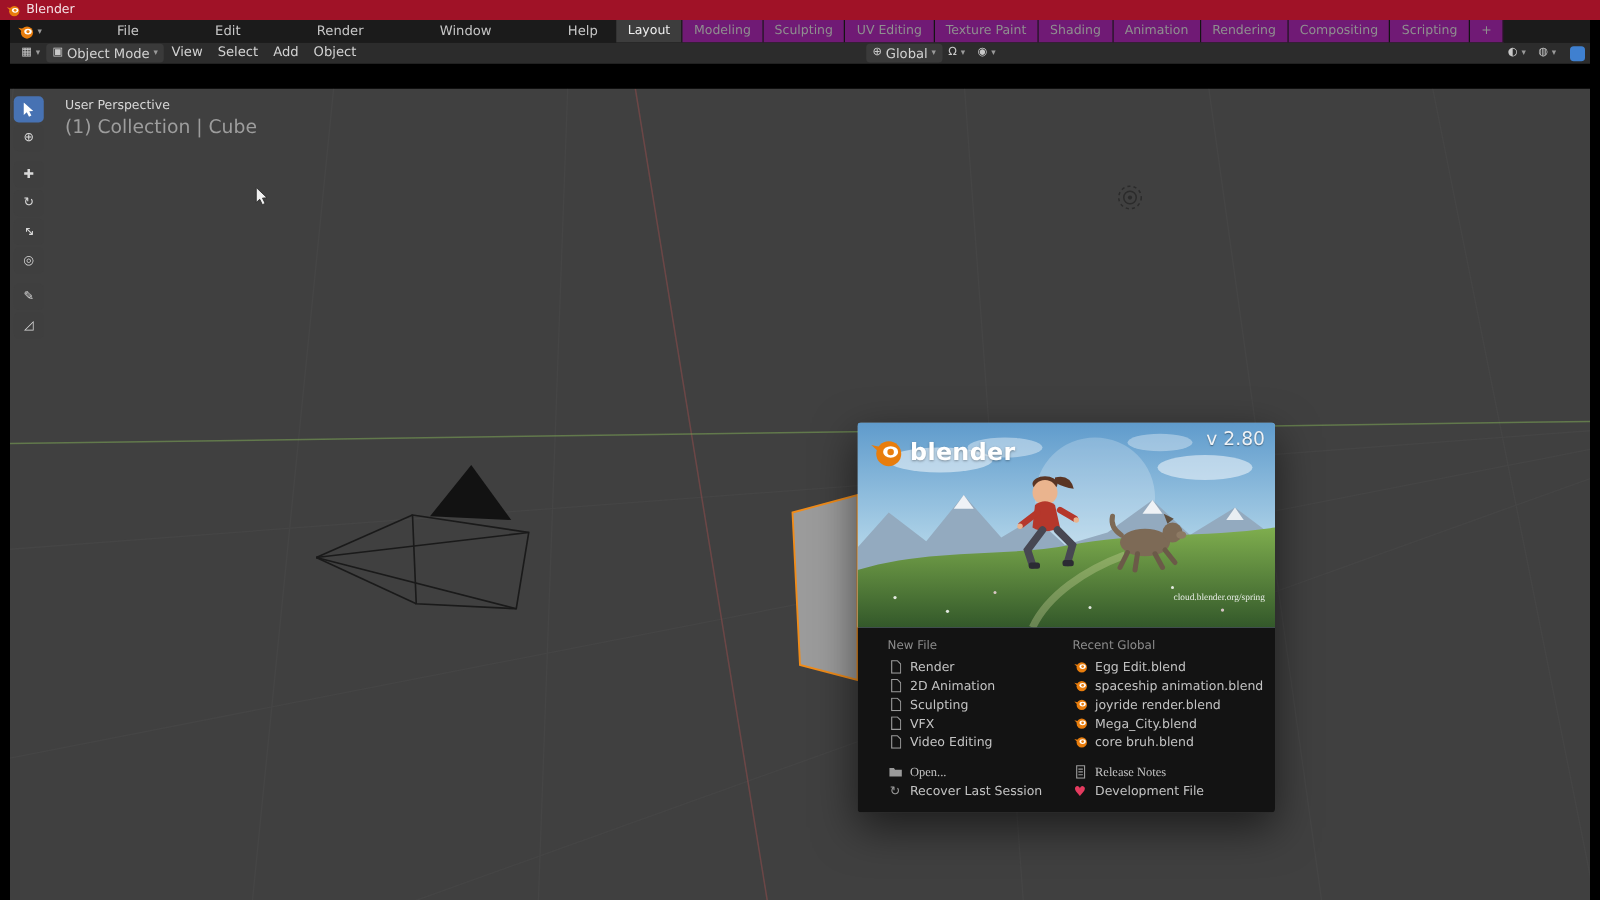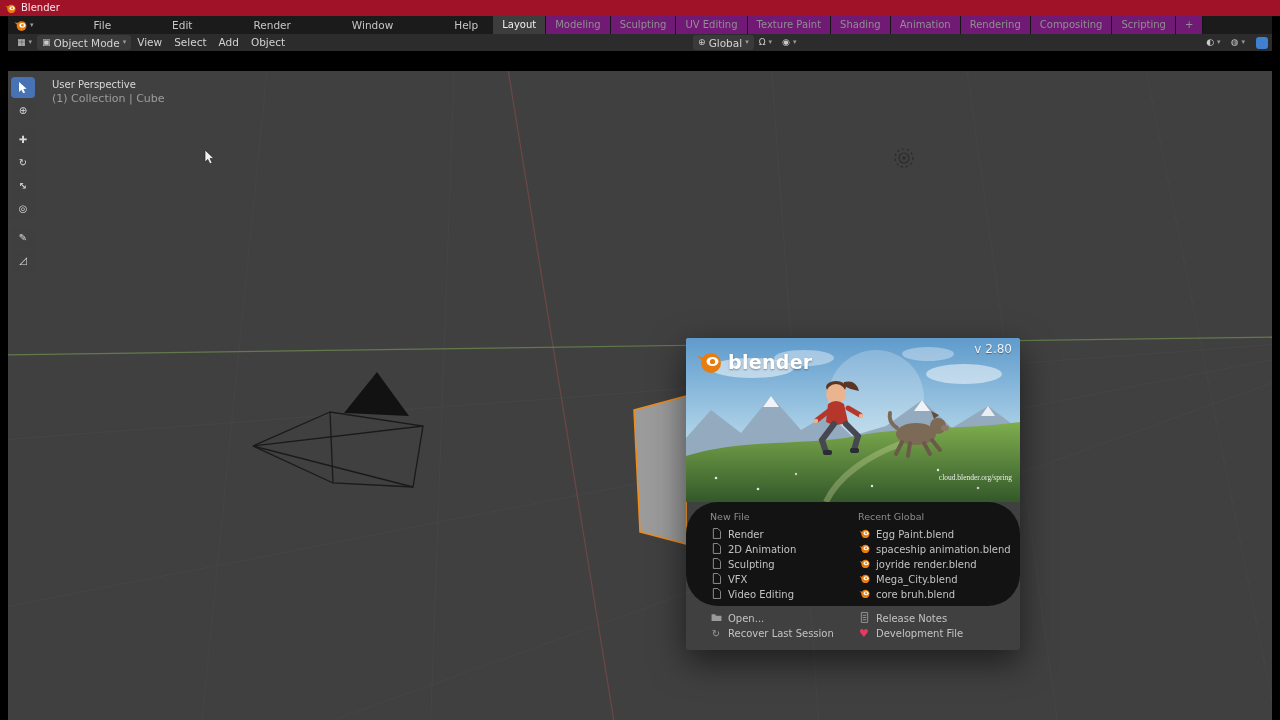--- a/index.html
+++ b/index.html
@@ -31,52 +31,52 @@
   .hmenu{padding:0 6px;line-height:17px;}
   .hicon{font-size:9px;color:#c9c9c9;line-height:1;}
   .spacer-big{width:402px;flex:0 0 auto;}
   .flex1{flex:1 1 auto;}
   .blue-chip{width:12px;height:12px;border-radius:3px;background:#3f80d0;margin-left:6px;}
 
   
   .vp{position:absolute;left:8px;right:8px;top:51px;bottom:0;background:#404040;overflow:hidden;margin-top:20px;}
   .scene{position:absolute;left:0;top:0;}
   .vp-label{position:absolute;left:44px;top:8px;font-size:10px;color:#d8d8d8;z-index:15;}
-  .vp-sub{position:absolute;left:44px;top:21px;font-size:11px;color:#9d9d9d;z-index:15;}
+  .vp-sub{position:absolute;left:44px;top:21px;font-size:15px;color:#9d9d9d;z-index:15;}
 
   
   .toolshelf{position:absolute;left:3px;top:6px;display:flex;flex-direction:column;gap:2px;z-index:16;}
   .tool{width:24px;height:21px;background:#3f3f3f;border-radius:4px;display:flex;align-items:center;
         justify-content:center;color:#d9d9d9;font-size:10px;box-sizing:border-box;}
   .tool.active{background:#4772b3;color:#fff;}
   .tool.gap{margin-top:6px;}
   .rot45{display:inline-block;transform:rotate(45deg);}
 
   .cursor{position:absolute;left:196px;top:79px;z-index:30;}
 
   
   .splash{position:absolute;left:678px;top:267px;width:334px;height:312px;border-radius:3px;
           overflow:hidden;box-shadow:0 12px 34px rgba(0,0,0,.55);z-index:20;}
   .splash-hero{position:relative;height:164px;background:#86b7dc;}
   .hero-art{position:absolute;left:0;top:0;}
   .brand{position:absolute;left:10px;top:11px;display:flex;align-items:center;gap:6px;z-index:2;}
   .brand-text{color:#fff;font-size:19px;font-weight:bold;letter-spacing:.3px;
               text-shadow:0 1px 2px rgba(0,0,0,.35);}
-  .version{position:absolute;right:8px;top:4px;color:#eef2f6;font-size:12px;z-index:2;
+  .version{position:absolute;right:8px;top:4px;color:#eef2f6;font-size:15px;z-index:2;
            text-shadow:0 1px 1px rgba(0,0,0,.4);}
   .credit{position:absolute;right:8px;bottom:20px;color:rgba(255,255,255,.88);font-size:7.5px;z-index:2;font-family:Liberation Serif, serif;}
-  .splash-body{position:relative;height:104px;background:#131313;border-radius:32px;}
+  .splash-body{position:relative;height:148px;background:#131313;}
   .col{position:absolute;top:0;bottom:0;}
   .col-left{left:24px;width:142px;}
   .col-right{left:172px;width:155px;}
   .sec-title{margin-top:9px;margin-bottom:5px;font-size:9.5px;color:#8c8c8c;}
   .item{display:flex;align-items:center;gap:6px;height:15px;font-size:10px;color:#c3c3c3;cursor:default;}
   .item .ic{width:12px;flex:0 0 12px;text-align:center;font-size:10px;line-height:1;color:#9a9a9a;}
   .item .ic.heart{color:#e43b5f;font-size:11px;}
-  .footer-gap{margin-top:9px;}
+  .footer-gap{margin-top:9px;font-family:Liberation Serif, serif;}
 </style>
 </head>
 <body>
 
 <div class="stage">
 
   <div class="titlebar">
     <svg width="11" height="11" viewBox="0 0 24 24">
       <polygon points="1,6 14,9 10,15" fill="#e87d0d"></polygon>
       <circle cx="14" cy="13" r="9" fill="#e87d0d"></circle>
@@ -370,21 +370,21 @@
           <div class="sec-title">Recent Global</div>
           <div class="item">
             <span class="ic">
               <svg width="11" height="11" viewBox="0 0 24 24">
                   <polygon points="1,7 14,10 10,16" fill="#e87d0d"></polygon>
                   <circle cx="14" cy="13" r="9" fill="#e87d0d"></circle>
                   <ellipse cx="15.5" cy="11.5" rx="5.5" ry="4.2" fill="#fff"></ellipse>
                   <circle cx="15.5" cy="11.5" r="2.4" fill="#e87d0d"></circle>
                 </svg>
             </span>
-            <span>Egg Paint.blend</span>
+            <span>Egg Edit.blend</span>
           </div>
           <div class="item">
             <span class="ic">
               <svg width="11" height="11" viewBox="0 0 24 24">
                   <polygon points="1,7 14,10 10,16" fill="#e87d0d"></polygon>
                   <circle cx="14" cy="13" r="9" fill="#e87d0d"></circle>
                   <ellipse cx="15.5" cy="11.5" rx="5.5" ry="4.2" fill="#fff"></ellipse>
                   <circle cx="15.5" cy="11.5" r="2.4" fill="#e87d0d"></circle>
                 </svg>
             </span>

